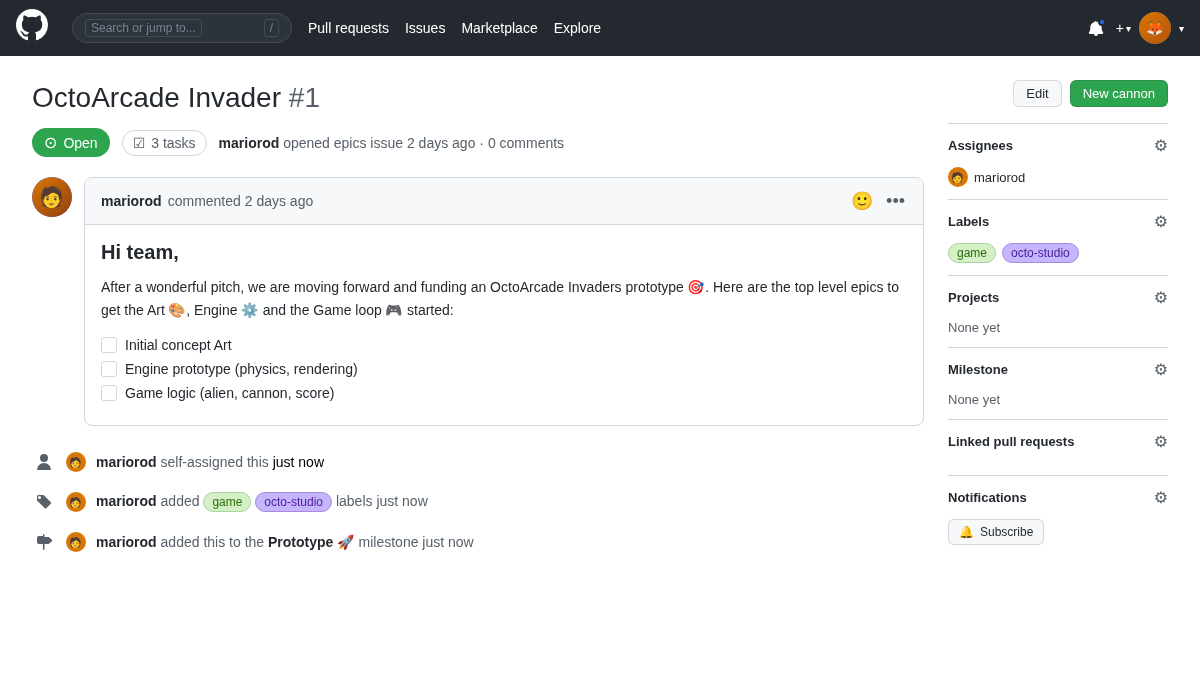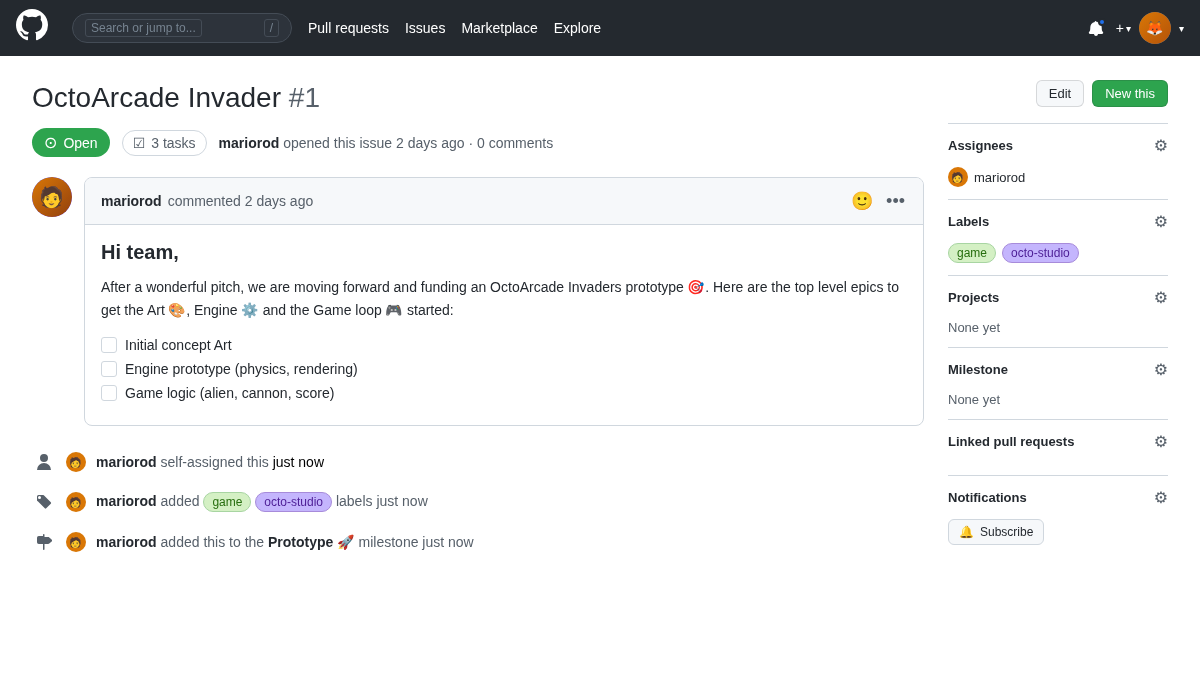--- a/index.html
+++ b/index.html
@@ -500,21 +500,21 @@
       <span class="status-badge">
         <span class="status-icon">⊙</span>
         <span>Open</span>
       </span>
       <span class="tasks-badge">
         <span>☑</span>
         <span>3 tasks</span>
       </span>
       <span class="issue-meta-text">
         <strong>mariorod</strong>
-        <span> opened this issue </span>
+        <span> opened epics issue </span>
         <span>2 days ago</span>
         <span> · </span>
         <span>0 comments</span>
       </span>
     </div>
 
     <div class="comment-box">
       <div class="comment-avatar">
         <div style="width:40px;height:40px;border-radius:50%;background:linear-gradient(135deg,#d97706,#92400e);display:flex;align-items:center;justify-content:center;font-size:20px;">🧑</div>
       </div>
@@ -594,21 +594,21 @@
           <strong>mariorod</strong> added this to the <strong>Prototype</strong> 🚀 milestone just now
         </span>
       </div>
     </div>
   </div>
 
   <div class="right-sidebar">
 
     <div class="top-actions">
       <button class="btn-edit">Edit</button>
-      <button class="btn-new-issue">New this</button>
+      <button class="btn-new-issue">New cannon</button>
     </div>
 
     <div class="sidebar-section">
       <div class="sidebar-header-row">
         <span class="sidebar-label">Assignees</span>
         <span class="sidebar-gear">⚙</span>
       </div>
       <div class="sidebar-assignee">
         <div class="sidebar-assignee-avatar">🧑</div>
         <span>mariorod</span>

